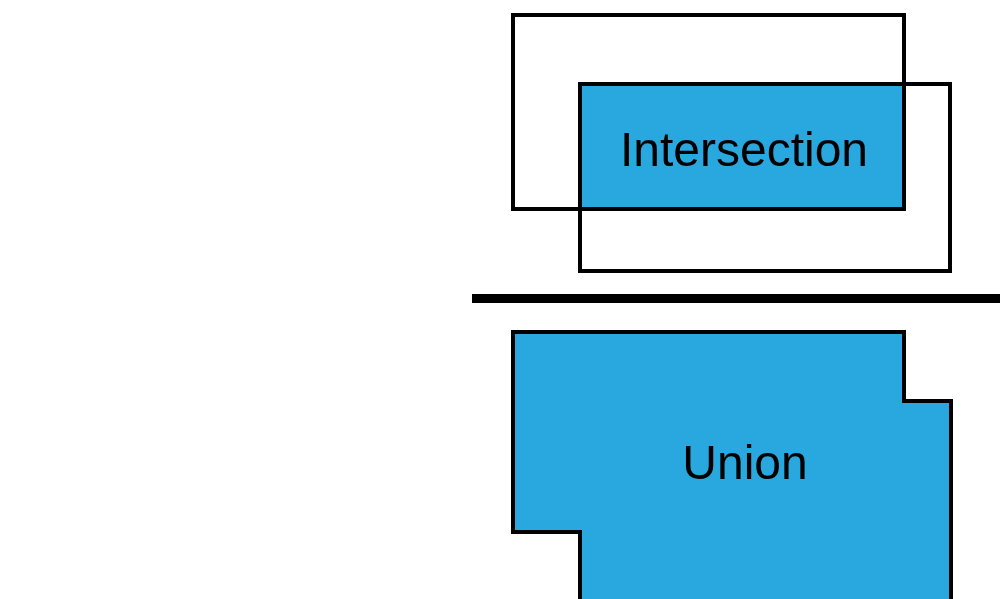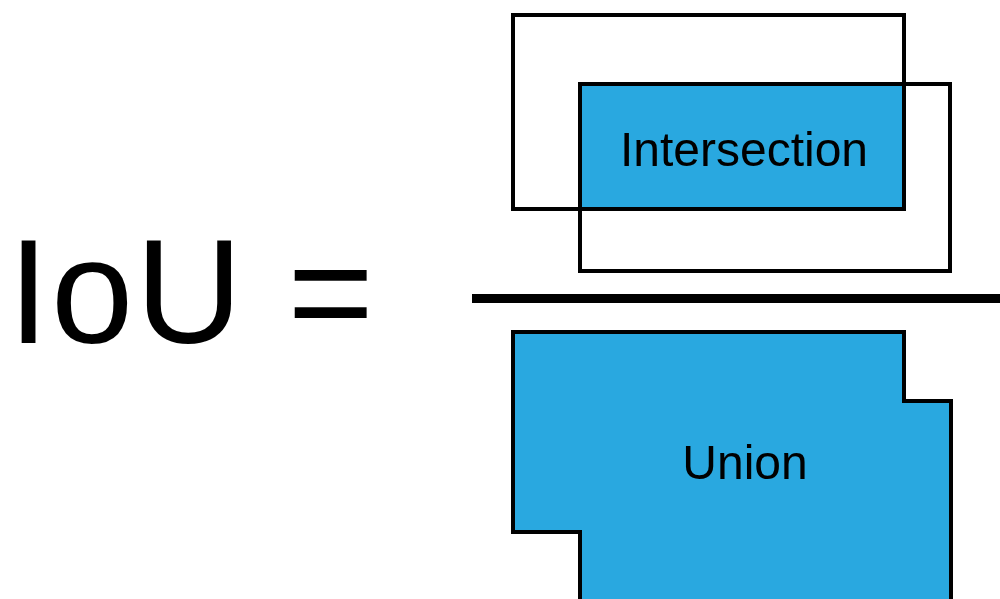--- a/index.html
+++ b/index.html
@@ -36,21 +36,20 @@
     font-family: "Liberation Sans", sans-serif;
     font-weight: 300;
     fill: #000000;
   }
 </style>
 </head>
 <body>
 
 <div id="canvas">
 
-  <div id="iou-label">IoU =</div>
 
   <svg id="formula-svg" width="1000" height="599" viewBox="0 0 1000 599">
 
     <g>
 
       <rect x="513" y="15" width="391" height="194" fill="#ffffff" stroke="#000000" stroke-width="4"></rect>
 
       <rect x="580" y="84" width="370" height="187" fill="#ffffff" stroke="#000000" stroke-width="4"></rect>
 
       <rect x="580" y="84" width="324" height="125" fill="#29A8E0" stroke="#000000" stroke-width="4"></rect>

